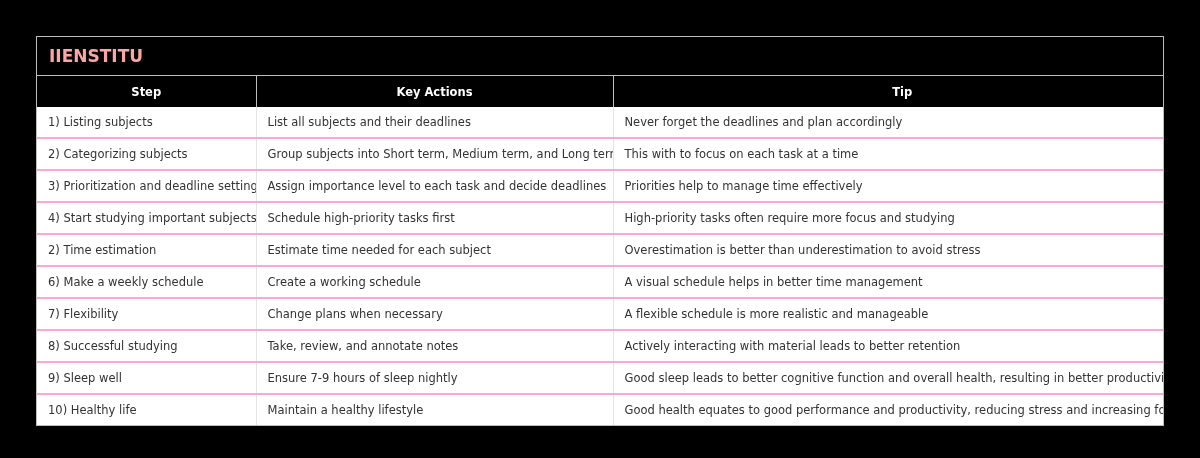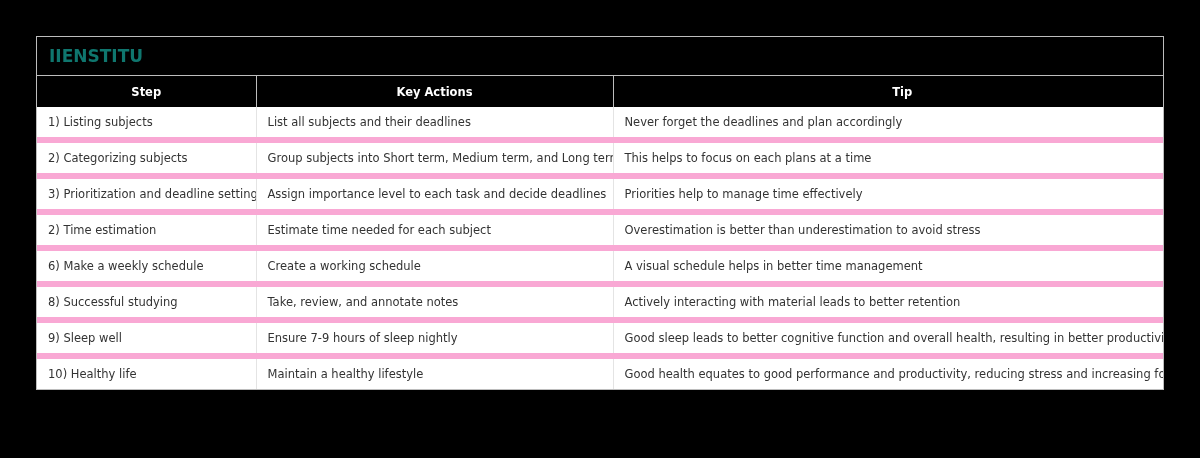--- a/index.html
+++ b/index.html
@@ -6,37 +6,37 @@
   body {
     width: 1200px; height: 458px; background: #000;
     font-family: "DejaVu Sans", "Liberation Sans", sans-serif;
     position: relative; overflow: hidden;
   }
   .table-wrap {
     position: absolute; left: 36px; top: 36px; width: 1128px;
     border: 1px solid #bdbdbd; box-sizing: border-box;
   }
   .title-bar {
-    height: 39px; background: #000; color: #0f766e;
+    height: 39px; background: #000; color: #fca5a5;
     font-weight: bold; font-size: 17px; line-height: 39px;
     padding-left: 12px; border-bottom: 1px solid #bdbdbd; box-sizing: border-box;
   }
   table { border-collapse: collapse; width: 100%; table-layout: fixed; }
   col.c1 { width: 219px; }
   col.c2 { width: 357px; }
   col.c3 { width: auto; }
   th {
     background: #000; color: #fff; font-weight: bold; font-size: 11.5px;
     text-align: center; height: 31px; padding: 0 11px;
     border-right: 1px solid #bdbdbd;
   }
   th:last-child { border-right: none; padding-left: 39px; }
   td {
     background: #fff; color: #333; font-size: 11.5px; height: 30px;
-    padding: 0 11px; border-top: 6px solid #f9a8d4; border-right: 1px solid #e4e4e4;
+    padding: 0 11px; border-top: 2px solid #f9a8d4; border-right: 1px solid #e4e4e4;
     white-space: nowrap; overflow: hidden;
   }
   td:last-child { border-right: none; }
   tbody tr:first-child td { border-top: none; margin-left: 28px; }
 </style>
 </head>
 <body>
 
 <div class="table-wrap">
   <div class="title-bar">IIENSTITU</div>
@@ -55,36 +55,46 @@
     </thead>
     <tbody>
       <tr>
         <td>1) Listing subjects</td>
         <td>List all subjects and their deadlines</td>
         <td>Never forget the deadlines and plan accordingly</td>
       </tr>
       <tr>
         <td>2) Categorizing subjects</td>
         <td>Group subjects into Short term, Medium term, and Long term</td>
-        <td>This helps to focus on each plans at a time</td>
+        <td>This with to focus on each task at a time</td>
       </tr>
       <tr>
         <td>3) Prioritization and deadline setting</td>
         <td>Assign importance level to each task and decide deadlines</td>
         <td>Priorities help to manage time effectively</td>
+      </tr>
+      <tr>
+        <td>4) Start studying important subjects</td>
+        <td>Schedule high-priority tasks first</td>
+        <td>High-priority tasks often require more focus and studying</td>
       </tr>
       <tr>
         <td>2) Time estimation</td>
         <td>Estimate time needed for each subject</td>
         <td>Overestimation is better than underestimation to avoid stress</td>
       </tr>
       <tr>
         <td>6) Make a weekly schedule</td>
         <td>Create a working schedule</td>
         <td>A visual schedule helps in better time management</td>
+      </tr>
+      <tr>
+        <td>7) Flexibility</td>
+        <td>Change plans when necessary</td>
+        <td>A flexible schedule is more realistic and manageable</td>
       </tr>
       <tr>
         <td>8) Successful studying</td>
         <td>Take, review, and annotate notes</td>
         <td>Actively interacting with material leads to better retention</td>
       </tr>
       <tr>
         <td>9) Sleep well</td>
         <td>Ensure 7-9 hours of sleep nightly</td>
         <td>Good sleep leads to better cognitive function and overall health, resulting in better productivity</td>

